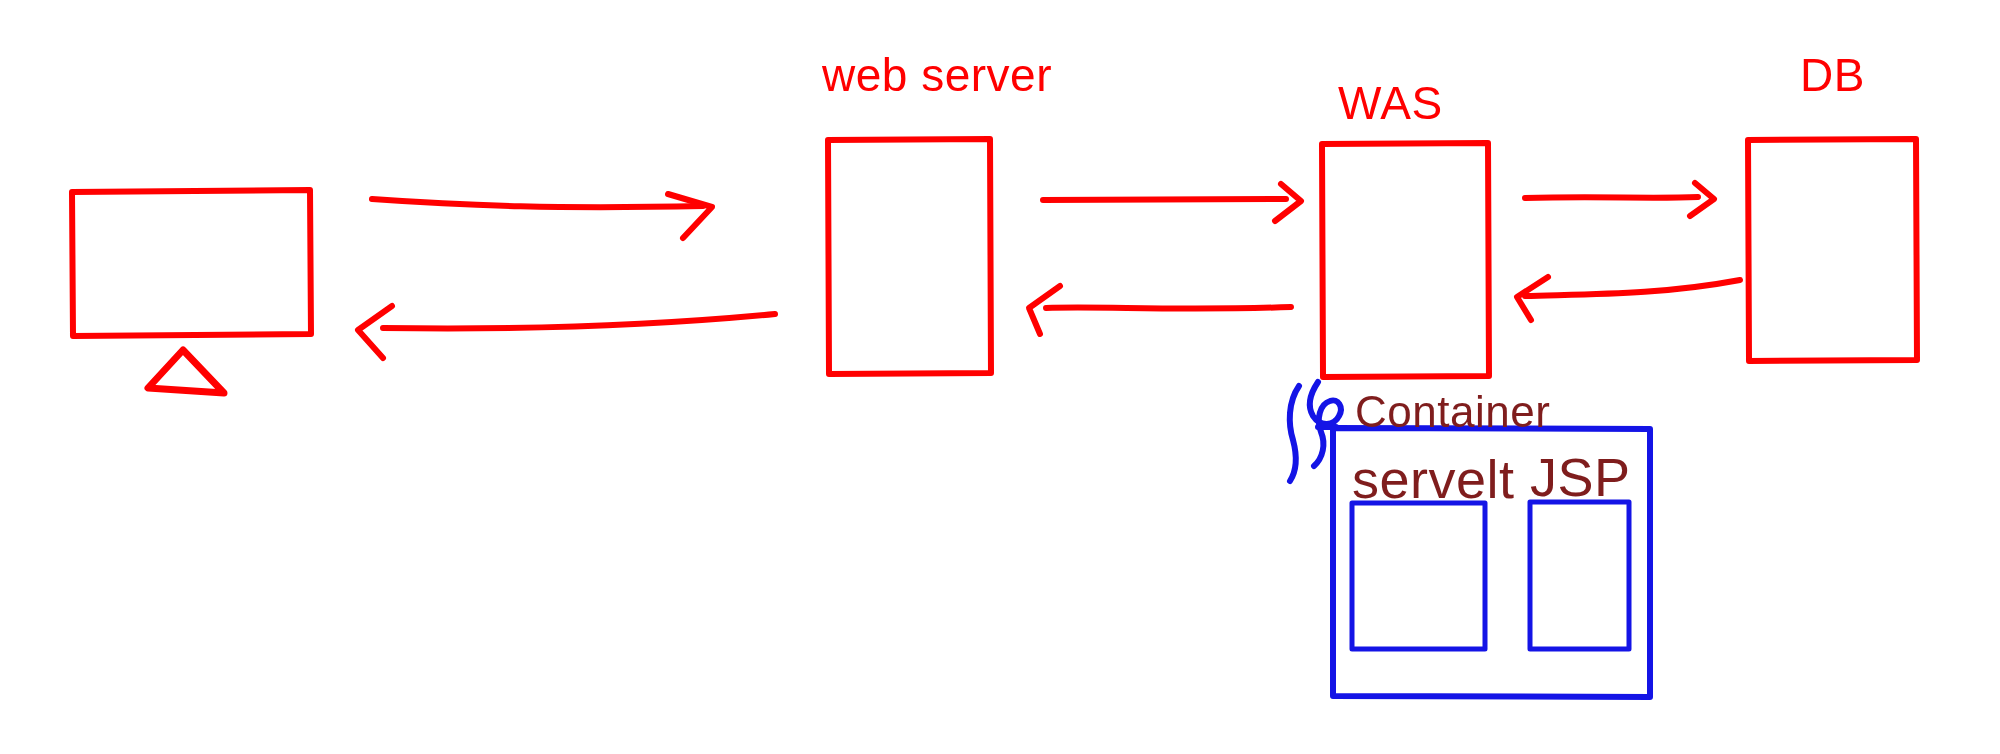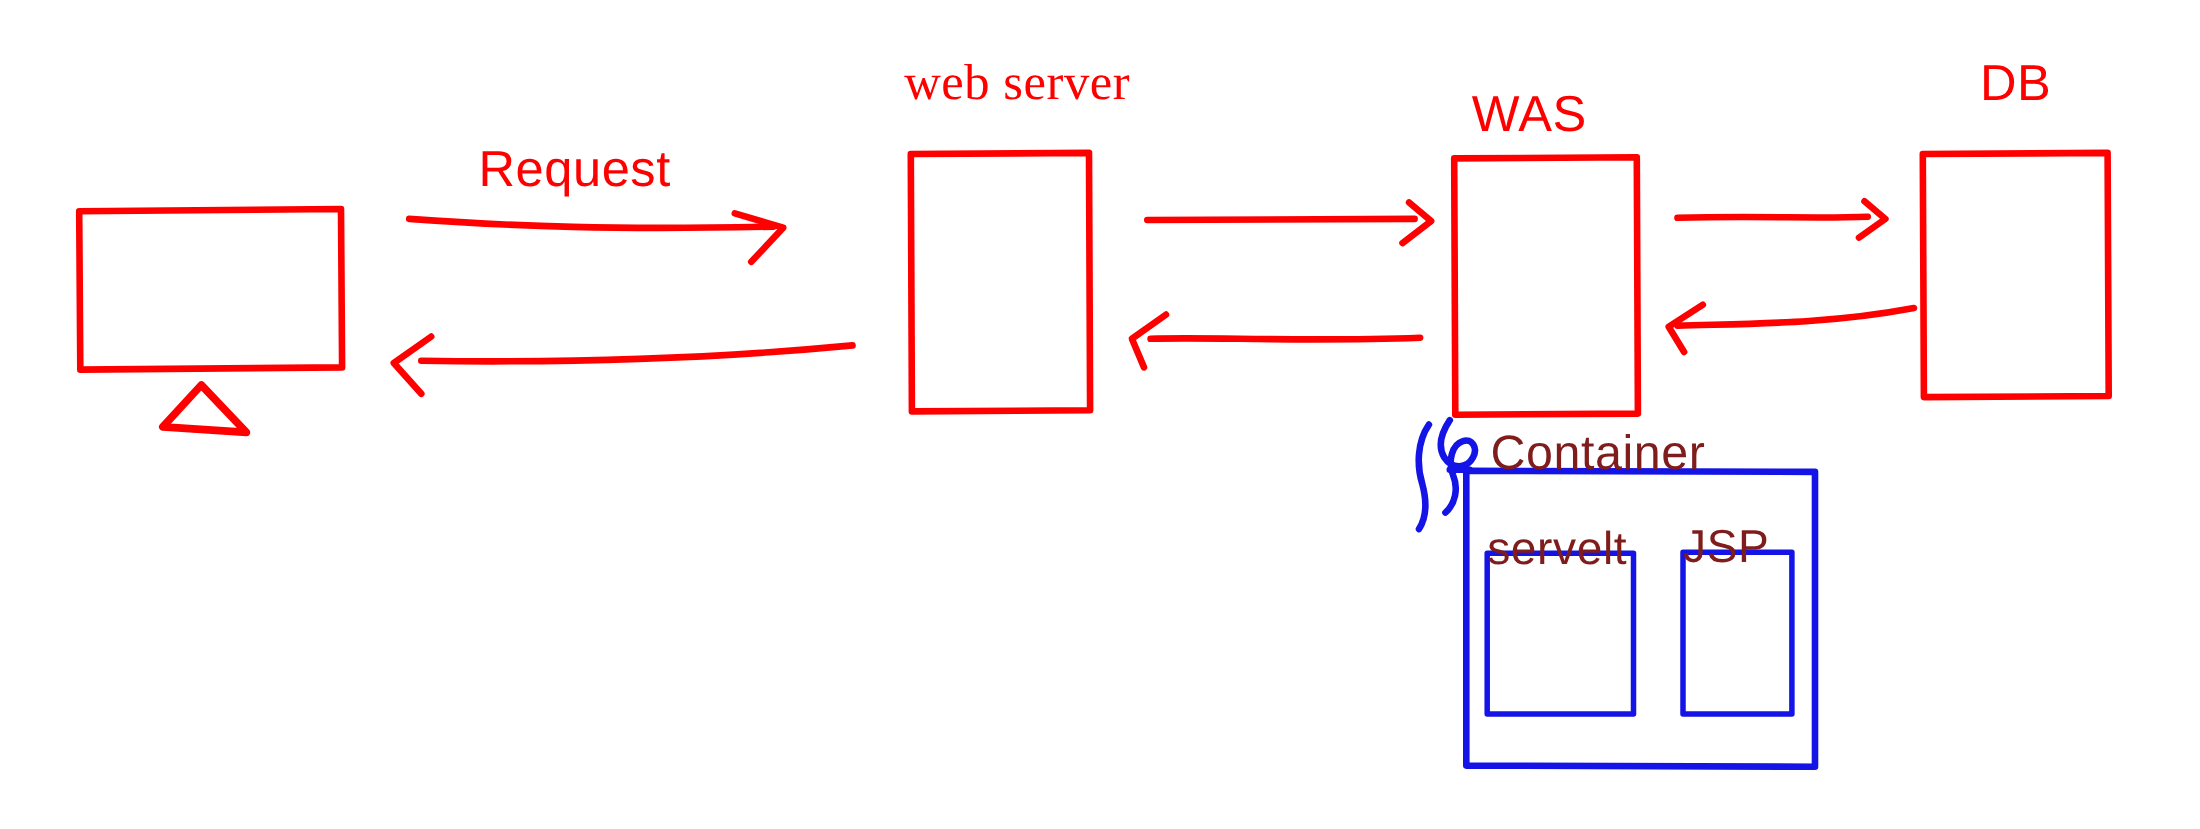--- a/index.html
+++ b/index.html
@@ -29,21 +29,21 @@
   .lbl {
     position: absolute;
     white-space: nowrap;
     line-height: 1;
     letter-spacing: 0.5px;
   }
   .lbl-red  { color: #ff0000; }
   .lbl-blue { color: #7f1d1d; }
   .f-46 { font-size: 46px; }
   .f-44 { font-size: 44px; }
-  .f-42 { font-size: 42px; margin-top: 26px; }
+  .f-42 { font-size: 54px; }
 </style>
 </head>
 <body>
 
 <div id="canvas">
 
   <svg class="layer" viewBox="0 0 2000 754" xmlns="http://www.w3.org/2000/svg">
     <g fill="none" stroke="#ff0000" stroke-width="6" stroke-linecap="round" stroke-linejoin="round">
 
       <path d="M 72,192 L 310,190 L 311,334 L 73,336 Z"></path>
@@ -100,24 +100,23 @@
       </g>
 
       <path d="M 1333,428 L 1650,429 L 1650,697 L 1333,696 Z"></path>
 
       <path d="M 1352,503 L 1485,503 L 1485,649 L 1352,649 Z" stroke-width="5"></path>
 
       <path d="M 1530,502 L 1629,502 L 1629,649 L 1530,649 Z" stroke-width="5"></path>
     </g>
   </svg>
 
-  <div class="lbl lbl-red f-46" style="left:435px; top:130px;">Request</div>
 
 
-  <div class="lbl lbl-red f-46" style="left:822px; top:52px;font-family:Liberation Serif, serif;">web server</div>
+  <div class="lbl lbl-red f-46" style="left:822px; top:52px;">web server</div>
 
 
   <div class="lbl lbl-red f-46" style="left:1338px; top:52px;margin-top:28px;">WAS</div>
 
   <div class="lbl lbl-red f-46" style="left:1800px; top:52px;">DB</div>
 
   <div class="lbl lbl-blue f-44" style="left:1355px; top:390px;">Container</div>
 
   <div class="lbl lbl-blue f-42" style="left:1352px; top:452px;">servelt</div>
 

